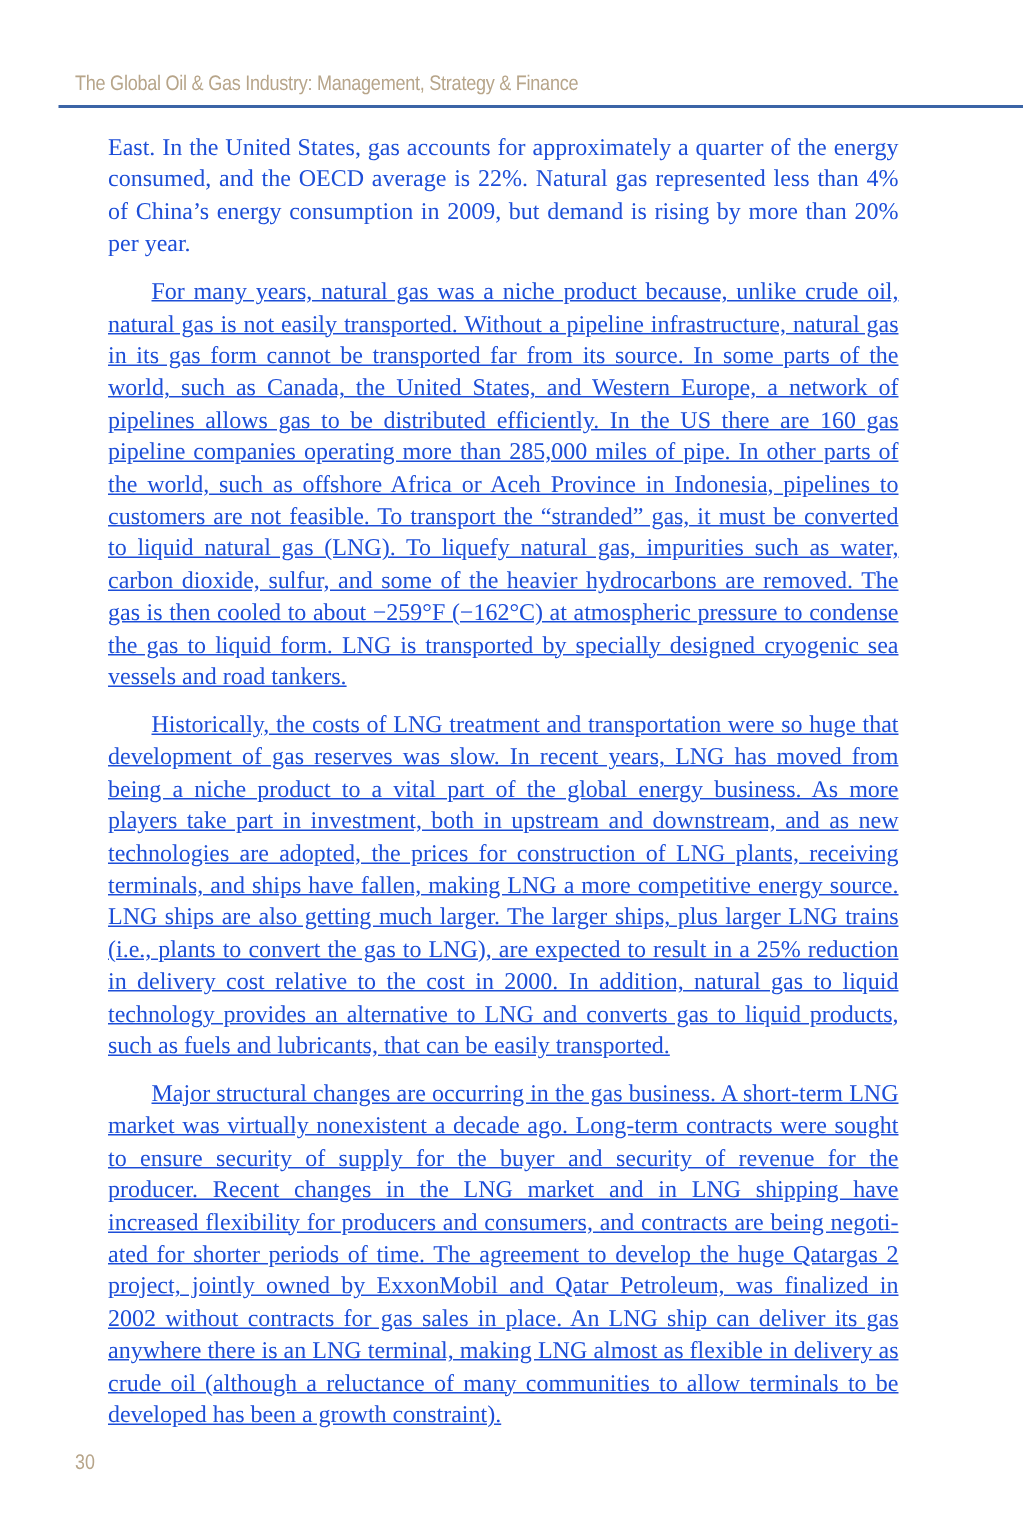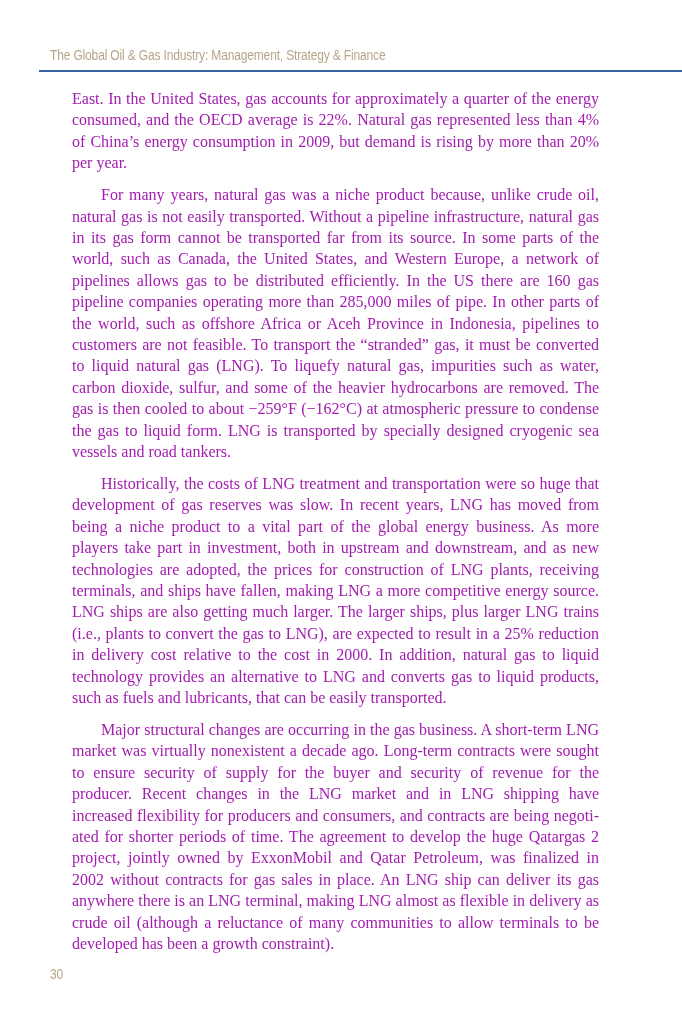--- a/index.html
+++ b/index.html
@@ -34,29 +34,30 @@
       background: #3b64a6;
     }
     .body-text {
       position: absolute;
       left: 72px;
       top: 88px;
       width: 527px;
       font-family: "Liberation Serif", "DejaVu Serif", serif;
       font-size: 16px;
       line-height: 21.4px;
-      color: #a21caf;
+      color: #1d4ed8;
       text-align: justify;
       hyphens: manual;
     }
     .body-text p {
       margin: 0 0 10.5px 0;
     }
     .body-text p.indent {
       text-indent: 29px;
+      text-decoration: underline;
     }
     .page-number {
       position: absolute;
       left: 50px;
       top: 966px;
       font-family: "Liberation Sans", sans-serif;
       font-size: 14px;
       color: #b7a58a;
       transform: scaleX(0.85);
       transform-origin: left center;

